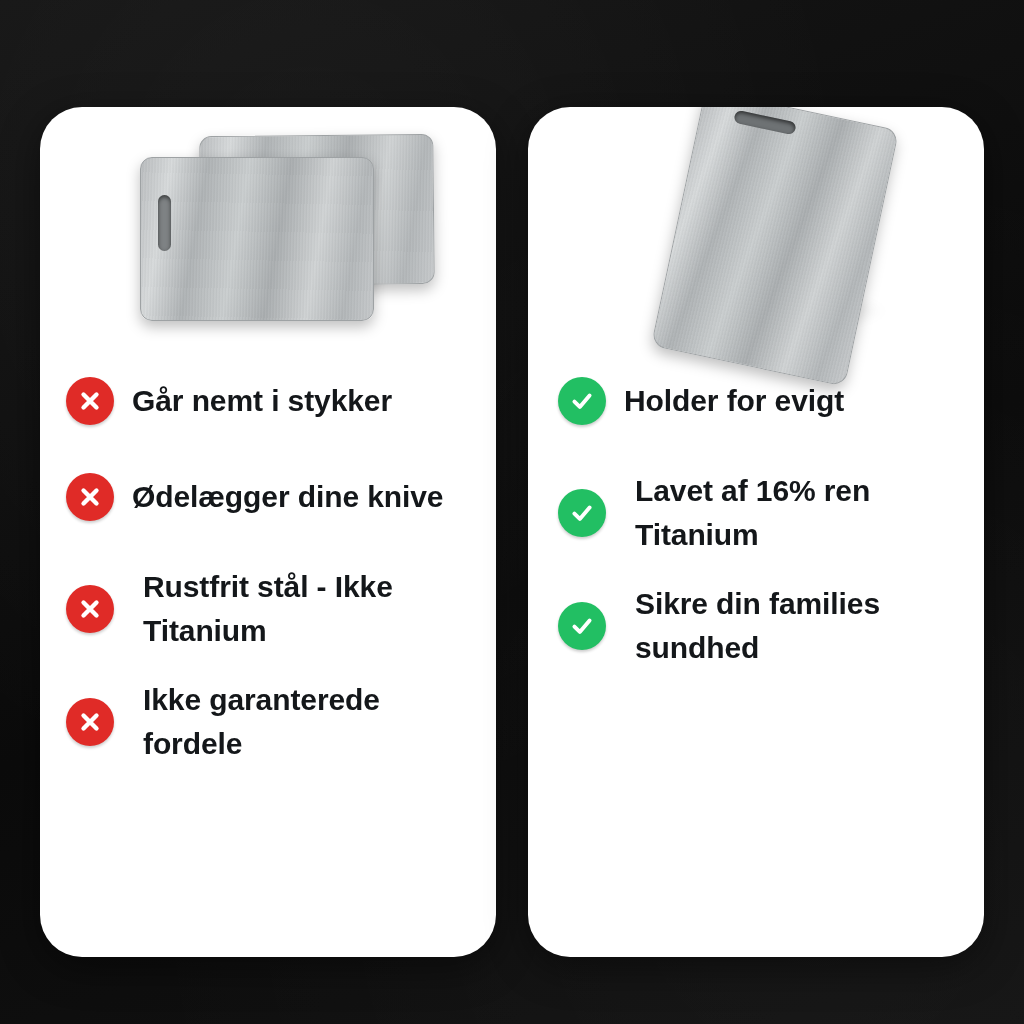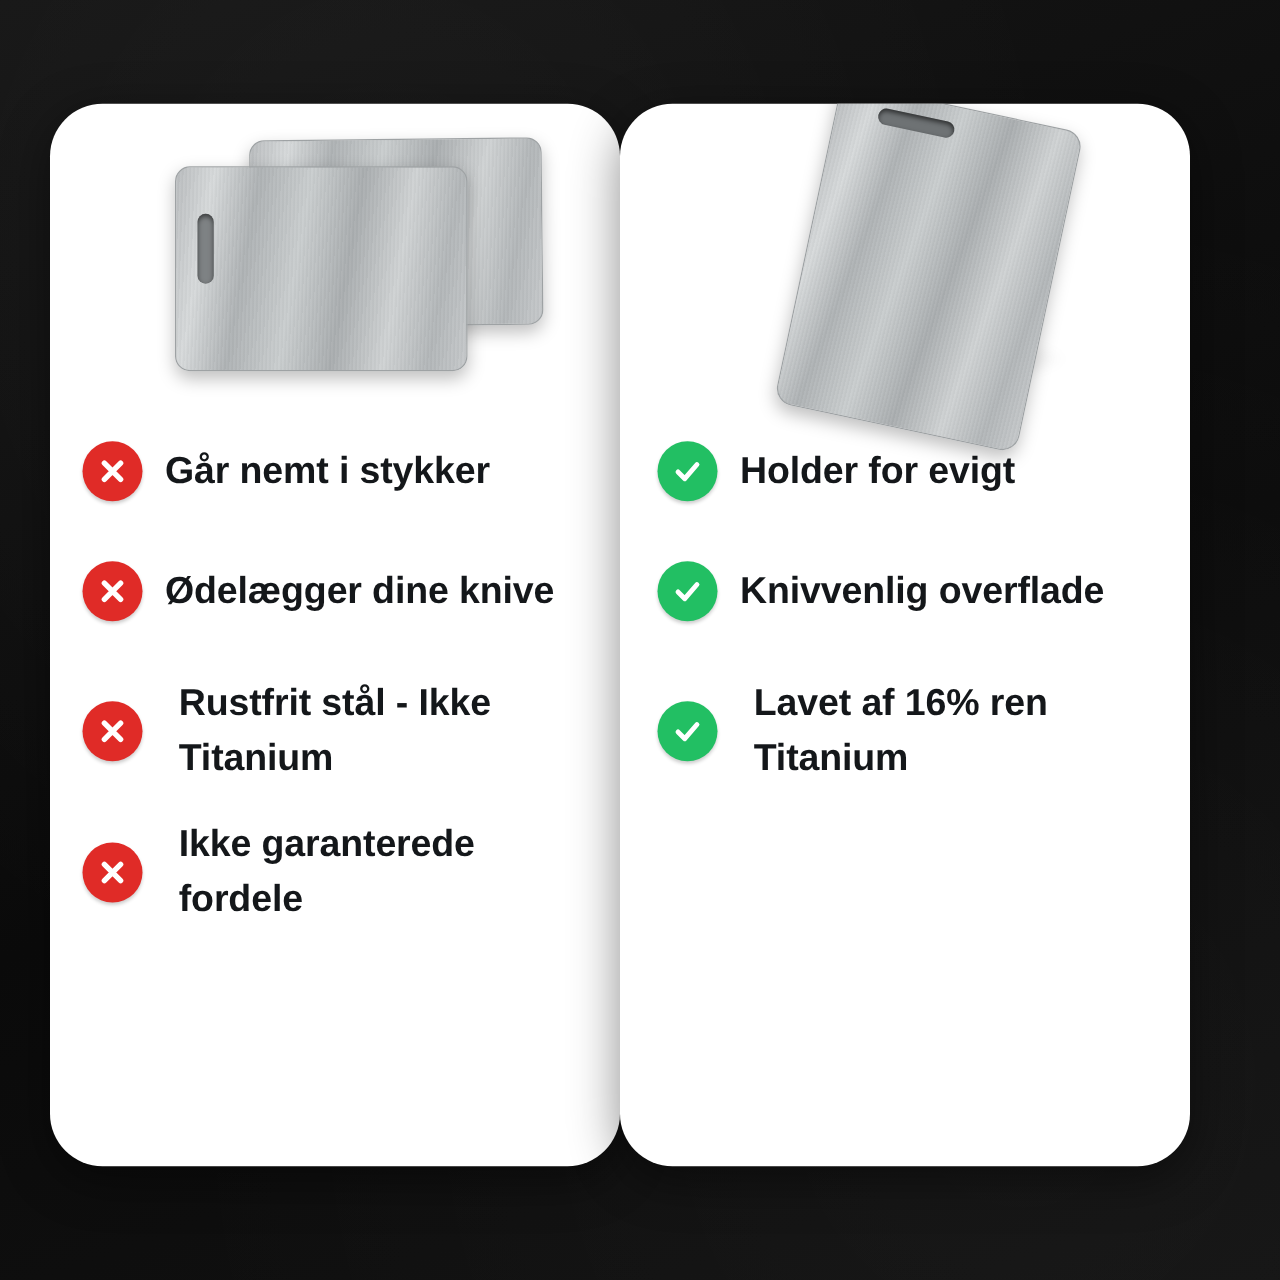--- a/index.html
+++ b/index.html
@@ -26,22 +26,23 @@
     inset: 0;
     background:
       radial-gradient(ellipse at 30% 20%, rgba(255,255,255,0.035), rgba(255,255,255,0) 55%),
       radial-gradient(ellipse at 80% 85%, rgba(255,255,255,0.03), rgba(255,255,255,0) 60%),
       linear-gradient(160deg, #161616 0%, #0b0b0b 55%, #121212 100%);
   }
   .cards {
     position: absolute;
     inset: 0;
     display: flex;
+    justify-content: space-between;
     align-items: flex-start;
-    padding: 83px 40px 0 40px;
+    padding: 107px 40px 0 40px;
     box-sizing: border-box;
   }
   .card {
     position: relative;
     width: 456px;
     height: 850px;
     background: #ffffff;
     border-radius: 42px;
     box-shadow: 0 10px 40px rgba(0,0,0,0.45);
     overflow: hidden;
@@ -220,37 +221,37 @@
 
         <div class="item">
           <span class="badge pos">
             <svg width="26" height="26" viewBox="0 0 24 24">
               <path d="M5 12.5 L10 17.5 L19 7" fill="none" stroke="#ffffff" stroke-width="3.6" stroke-linecap="round" stroke-linejoin="round"></path>
             </svg>
           </span>
           <span class="label">Holder for evigt</span>
         </div>
 
-        <div class="item">
+
+        <div class="item two-line">
           <span class="badge pos">
             <svg width="26" height="26" viewBox="0 0 24 24">
               <path d="M5 12.5 L10 17.5 L19 7" fill="none" stroke="#ffffff" stroke-width="3.6" stroke-linecap="round" stroke-linejoin="round"></path>
             </svg>
           </span>
-          <span class="label">Knivvenlig overflade</span>
-        </div>
+          <span class="label">Lavet af 16% ren Titanium</span>
+        </div>
+
 
         <div class="item two-line">
           <span class="badge pos">
             <svg width="26" height="26" viewBox="0 0 24 24">
               <path d="M5 12.5 L10 17.5 L19 7" fill="none" stroke="#ffffff" stroke-width="3.6" stroke-linecap="round" stroke-linejoin="round"></path>
             </svg>
           </span>
-          <span class="label">Lavet af 16% ren Titanium</span>
-        </div>
-
-
+          <span class="label">Sikre din families sundhed</span>
+        </div>
 
       </div>
     </div>
 
   </div>
 </div>
 
 </body></html>

